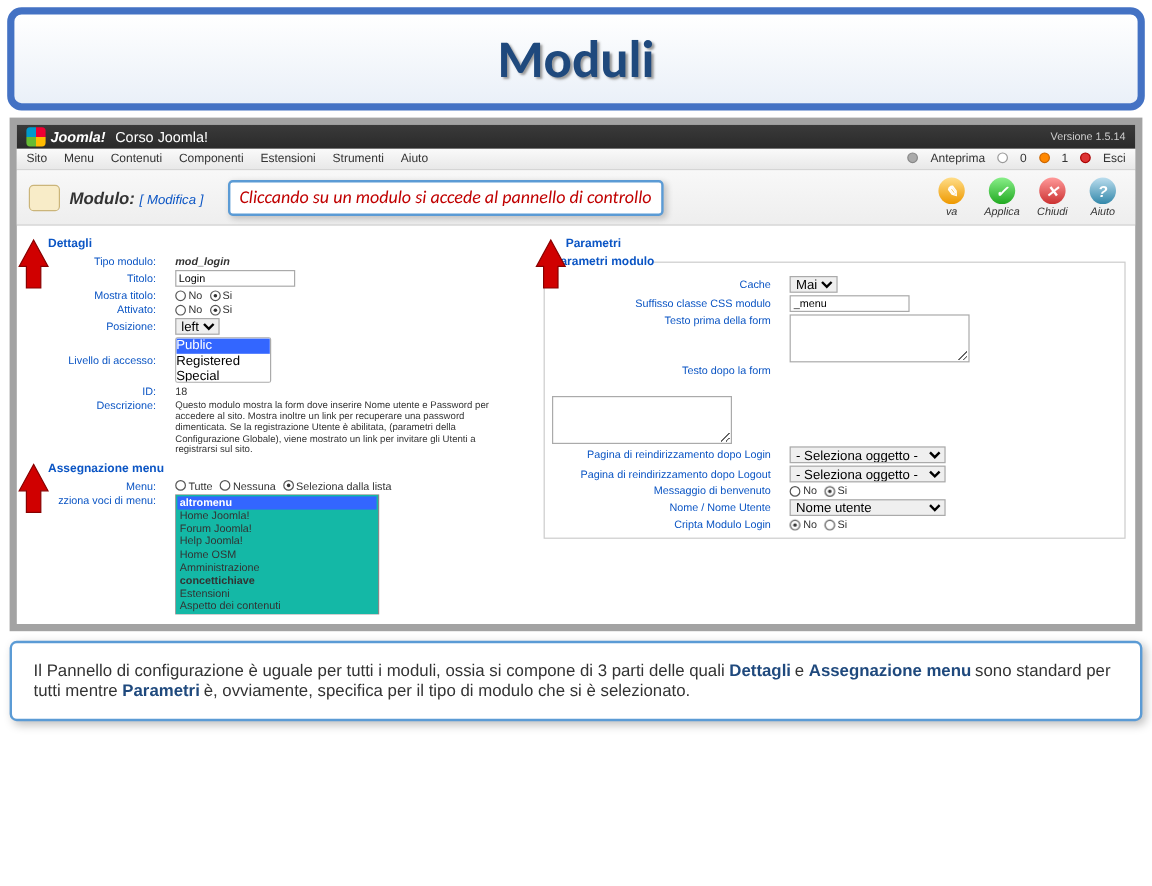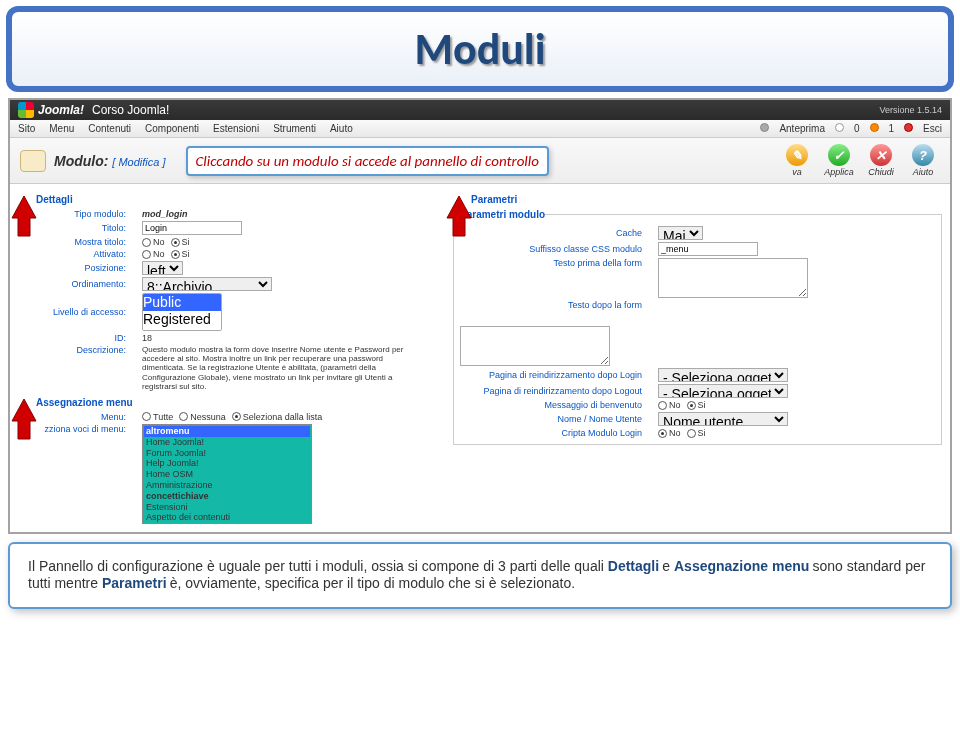--- a/index.html
+++ b/index.html
@@ -12,21 +12,21 @@
     background: linear-gradient(to bottom, #fff 0%, #eaf0f8 100%);
     text-align: center;
   }
   .title-banner h1 {
     font-family: Calibri, "Segoe UI", sans-serif;
     font-size: 44px; font-weight: 700;
     color: #1f497d; text-shadow: 2px 2px 2px #999;
   }
 
   
-  .joomla { margin: 4px 8px; border: 2px solid #a3a3a3; background: #fff; font-size: 10px; color: #333; }
+  .joomla { margin: 4px 8px; border: 6px solid #a3a3a3; background: #fff; font-size: 10px; color: #333; }
   .jheader {
     display: flex; align-items: center; gap: 8px;
     padding: 2px 8px;
     background: linear-gradient(to bottom,#3a3a3a 0%, #2a2a2a 100%);
     color: #fff; font-size: 12px;
   }
   .jlogo { display:flex; align-items:center; gap:4px; font-weight:bold; font-style: italic;}
   .jlogo-mark { width:16px; height:16px; display:inline-block; border-radius:3px;
     background: conic-gradient(#e03 0 90deg,#fb0 90deg 180deg,#6b3 180deg 270deg,#09c 270deg 360deg);}
   .jheader .site { font-size:12px; color:#fff;}
@@ -67,21 +67,21 @@
   
   .jbody{display:flex; gap:10px; padding:6px 8px;}
   .col-left{flex: 0 0 46%;}
   .col-right{flex:1;}
   .section-h{font-size:10px;color:#0b55c4;font-weight:bold;margin:4px 0;}
   .row{display:flex;align-items:center;gap:16px;margin:2px 0;font-size:9px;color:#0b55c4;}
   .row label{width:108px;text-align:right;color:#0b55c4;font-size:9px;}
   .row.rj label{width:182px;text-align:right;}
   .row .val,.row .static{color:#333;}
   .row input[type=text]{border:1px solid #aaa;font-size:9px;padding:1px 2px;height:14px;width:100px;}
-  .row select{border:1px solid #aaa;font-size:14px;height:14px;}
+  .row select{border:1px solid #aaa;font-size:11px;height:14px;}
   .row select.wide{width:130px;}
   .row textarea{border:1px solid #aaa;font-size:9px;width:150px;height:40px;}
   .row .desc{color:#333;font-size:8px;width:280px;line-height:1.15;}
   .row .radio{display:flex;gap:6px;color:#333;}
   .row .radio span{display:flex;align-items:center;gap:2px;}
   .rb{width:9px;height:9px;border:1px solid #555;border-radius:50%;display:inline-block;position:relative;}
   .rb.sel::after{content:"";position:absolute;inset:2px;background:#333;border-radius:50%;}
   .listbox{border:1px solid #888;width:170px;height:100px;overflow:auto;font-size:9px;color:#333;background:#14b8a6;padding:1px;}
   .listbox div{padding:0 2px;line-height:1.2;}
   .listbox .b{font-weight:bold;}
@@ -209,24 +209,20 @@
               <span class="rb sel"></span>
               <span>Si</span>
             </span>
         </div>
         </div>
       <div class="row">
           <label>Posizione:</label>
         <select><option>left</option></select>
         </div>
       <div class="row">
-          <label>Ordinamento:</label>
-        <select class="wide"><option>8::Archivio</option></select>
-        </div>
-      <div class="row">
           <label>Livello di accesso:</label>
         <select size="3" style="height:38px;width:80px;">
           <option selected="" style="background:#36f;color:#fff;">Public</option>
           <option>Registered</option>
           <option>Special</option>
         </select>
         </div>
       <div class="row">
           <label>ID:</label>
         <span class="val">18</span>

